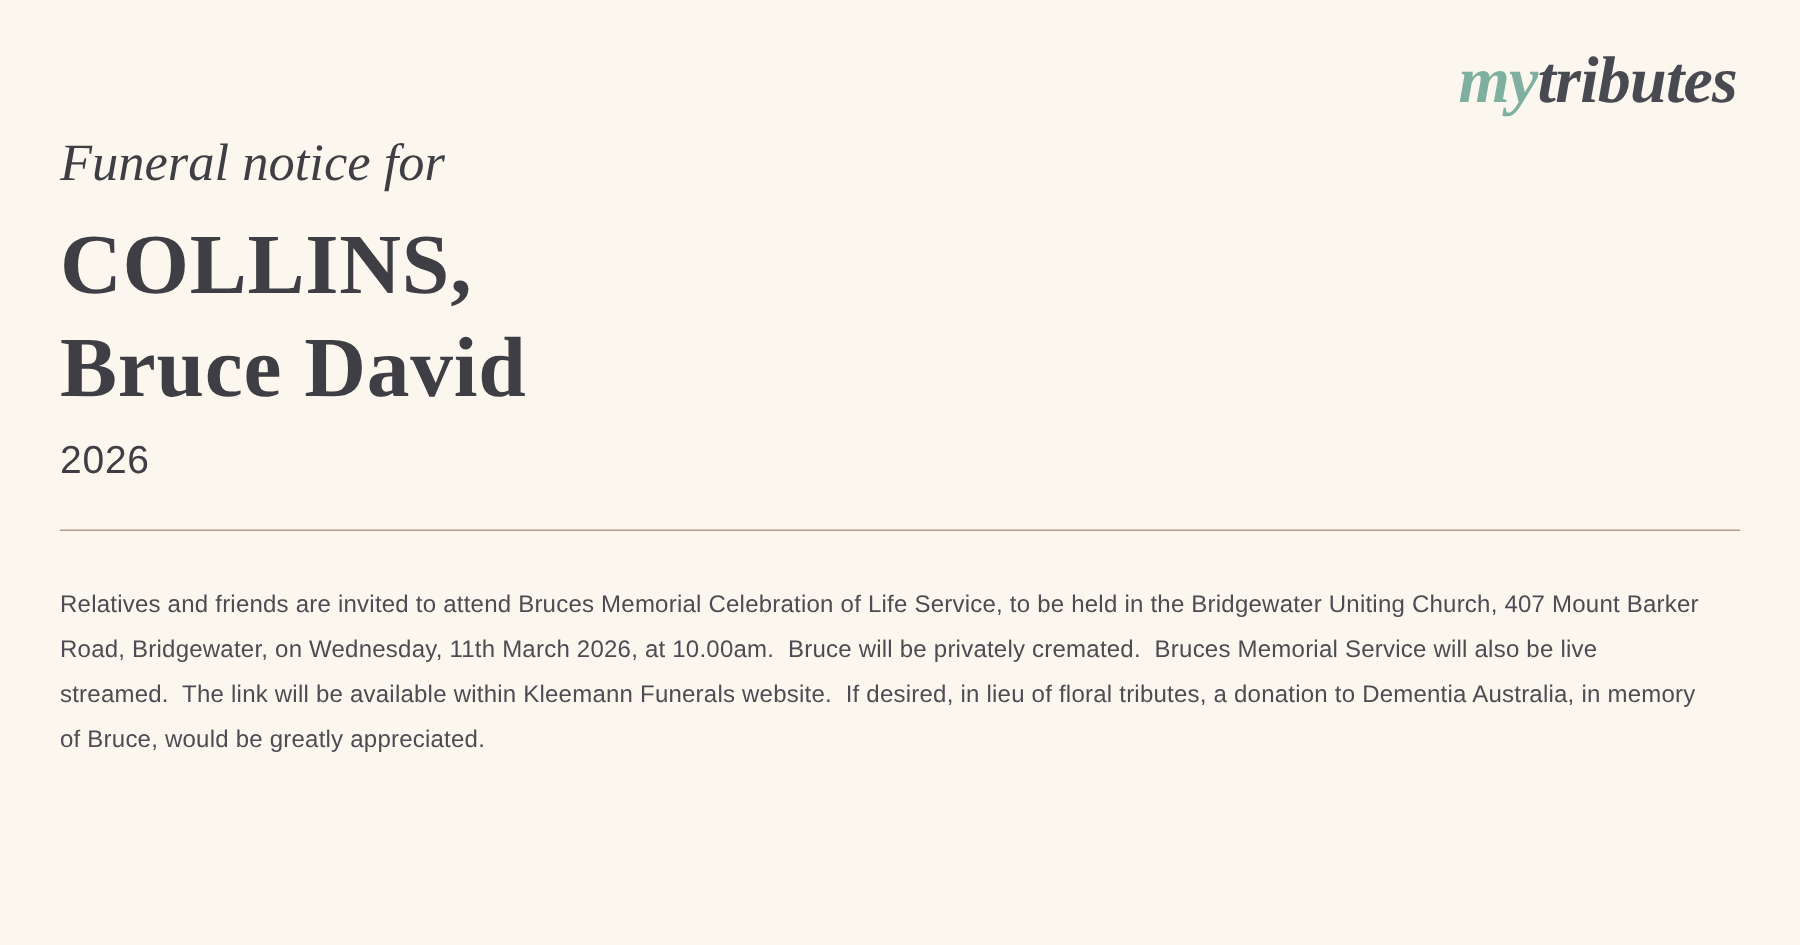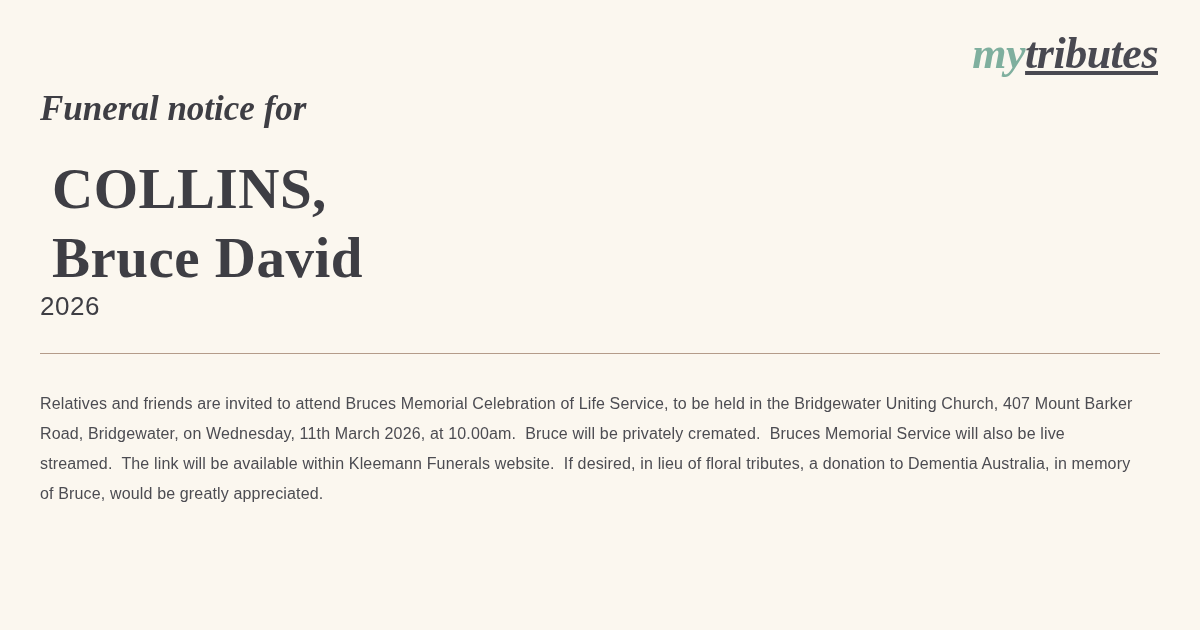--- a/index.html
+++ b/index.html
@@ -22,37 +22,37 @@
     font-family: "Liberation Serif", serif;
     font-style: italic;
     font-weight: 700;
     font-size: 44px;
     line-height: 1.1;
     letter-spacing: -0.5px;
     cursor: pointer;
     white-space: nowrap;
   }
   .logo-my { color: var(--color-logo-my, #7FAF9E); margin-left: 36px; }
-  .logo-tributes { color: var(--color-logo-tributes, #494951); text-decoration: underline; }
+  .logo-tributes { color: var(--color-logo-tributes, #494951); }
   .kicker {
     position: absolute;
     top: 88px;
     left: 40px;
     font-family: "Liberation Serif", serif;
     font-style: italic;
-    font-weight: 700;
+    font-weight: 400;
     font-size: 35px;
     line-height: 42px;
     color: var(--color-heading, #3E3E44);
   }
   .name {
     position: absolute;
     top: 142px;
     left: 40px;
-    margin: 12px;
+    margin: 0;
     font-family: "Liberation Serif", serif;
     font-weight: 700;
     font-size: 57px;
     line-height: 69px;
     letter-spacing: 0.5px;
     color: var(--color-heading, #3E3E44);
   }
   .name span { display: block; }
   .year {
     position: absolute;

